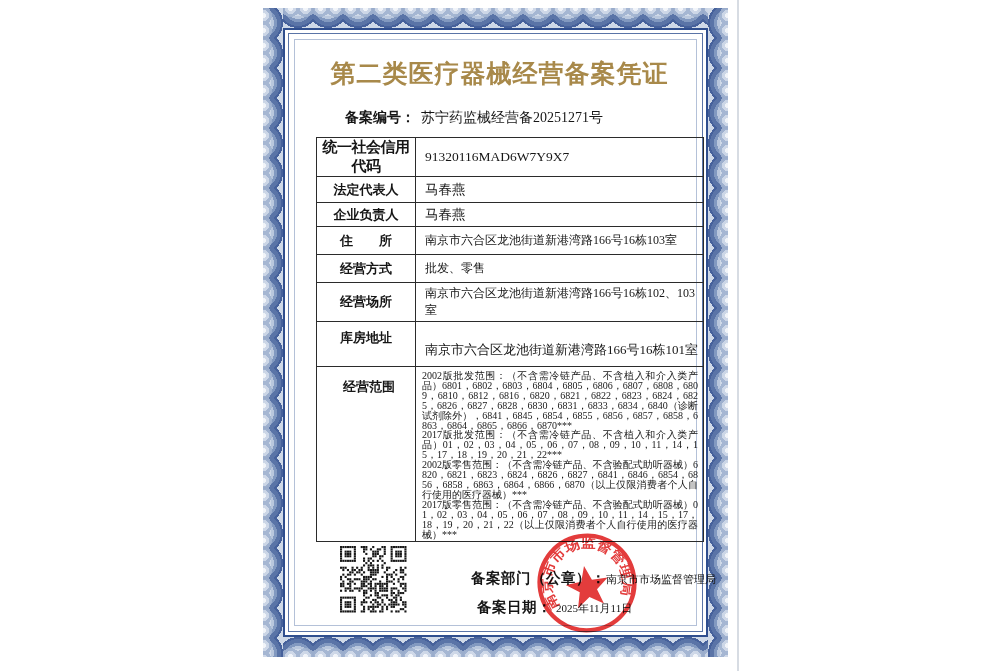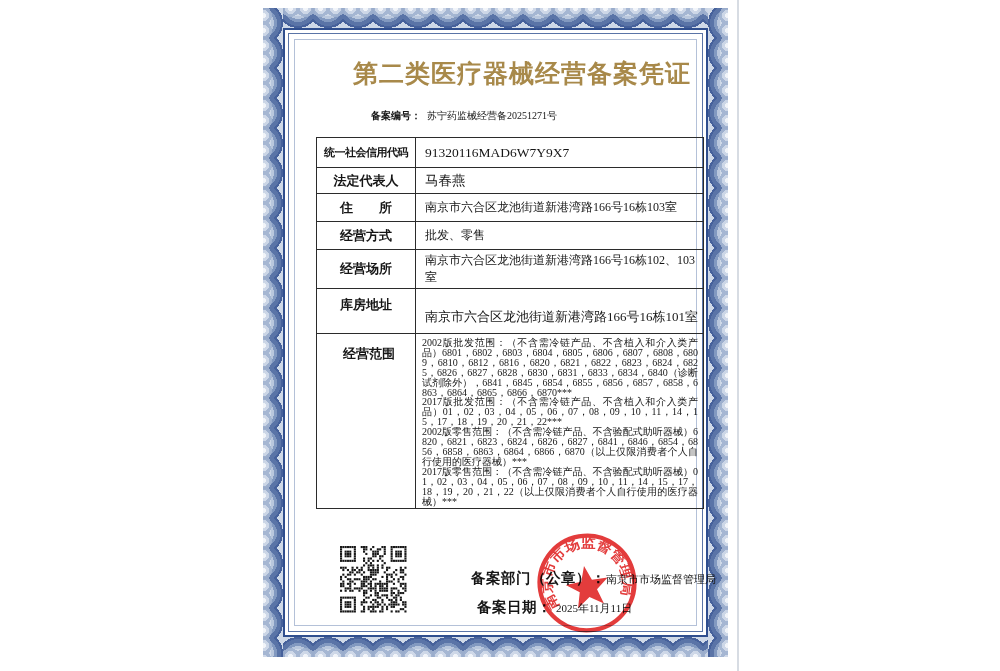--- a/index.html
+++ b/index.html
@@ -27,32 +27,32 @@
     background-size:15px 20px,30px 20px;background-repeat:repeat-x;}
   .band.top{top:0;}
   .band.bottom{bottom:0;background-image:
       radial-gradient(circle at 50% 100%, rgba(243,246,250,.95) 0 3px, rgba(206,216,232,.95) 3px 6px, rgba(161,179,208,.9) 6px 9px, rgba(0,0,0,0) 9px),
       radial-gradient(circle at 50% 100%, rgba(0,0,0,0) 0 8px, #b9c7dd 8px 11px, #8299c0 11px 14px, #5a74a7 14px 18px, #46619b 18px 20px, rgba(0,0,0,0) 20px);}
   .frame-a{position:absolute;inset:20px;border:2px solid #2f4e8e;}
   .frame-b{position:absolute;inset:25px;border:1px solid #5a74a7;}
   .frame-c{position:absolute;inset:31px;border:1px solid #b4c1d8;}
   .content{position:absolute;inset:33px;background:#ffffff;}
   
-  .title{position:absolute;left:12px;right:4px;top:16px;text-align:right;
+  .title{position:absolute;left:12px;right:4px;top:16px;text-align:center;
     font-size:25px;font-weight:bold;color:#a8894a;letter-spacing:1px;white-space:nowrap;}
-  .record-no{position:absolute;left:75px;top:68px;font-size:10px;white-space:nowrap;}
+  .record-no{position:absolute;left:49px;top:68px;font-size:14px;white-space:nowrap;}
   .record-no .lbl{font-weight:bold;}
   .record-no .val{margin-left:6px;}
   table.info{position:absolute;left:20px;top:96px;width:368px;border-collapse:collapse;table-layout:fixed;}
   table.info td{border:1px solid #2b2b2b;overflow:hidden;}
   td.lbl-cell{width:94px;text-align:center;font-weight:bold;font-size:13px;padding:0 2px;}
   td.val-cell{width:274px;font-size:13.5px;padding:2px 4px 2px 9px;}
   tr.r0{height:30px;} tr.r1{height:30px;} tr.r2{height:26px;} tr.r3{height:24px;}
   tr.r4{height:28px;} tr.r5{height:28px;} tr.r6{height:31px;margin-top:24px;} tr.r7{height:45px;margin-top:18px;} tr.r8{height:150px;}
-  tr.r1 td.lbl-cell{font-size:11px;letter-spacing:-0.5px;}
+  tr.r1 td.lbl-cell{font-size:15px;letter-spacing:-0.5px;}
   tr.r4 td.val-cell, tr.r5 td.val-cell, tr.r6 td.val-cell{font-size:12px;}
   tr.r7 td.lbl-cell{vertical-align:top;padding-top:7px;}
   tr.r7 td.val-cell{vertical-align:top;padding-top:19px;font-size:13px;}
   tr.r8 td.lbl-cell{vertical-align:top;padding-top:11px;padding-left:8px;}
   tr.r8 td.val-cell{vertical-align:top;font-size:10px;line-height:9.9px;
     padding:4px 5px 2px 6px;white-space:pre-wrap;word-break:break-all;text-align:justify;}
   
   .qr{position:absolute;left:44px;top:505px;width:67px;height:67px;}
   .foot-line{position:absolute;white-space:nowrap;}
   .foot-line .lbl{font-weight:bold;font-size:14.5px;letter-spacing:0.5px;}
@@ -85,20 +85,24 @@
     </div>
 
     <table class="info">
       <tbody>
       <tr class="r1">
         <td class="lbl-cell">统一社会信用代码</td>
         <td class="val-cell">91320116MAD6W7Y9X7</td>
       </tr>
       <tr class="r2">
         <td class="lbl-cell">法定代表人</td>
+        <td class="val-cell">马春燕</td>
+      </tr>
+      <tr class="r3">
+        <td class="lbl-cell">企业负责人</td>
         <td class="val-cell">马春燕</td>
       </tr>
       <tr class="r4">
         <td class="lbl-cell">住　　所</td>
         <td class="val-cell">南京市六合区龙池街道新港湾路166号16栋103室</td>
       </tr>
       <tr class="r5">
         <td class="lbl-cell">经营方式</td>
         <td class="val-cell">批发、零售</td>
       </tr>

